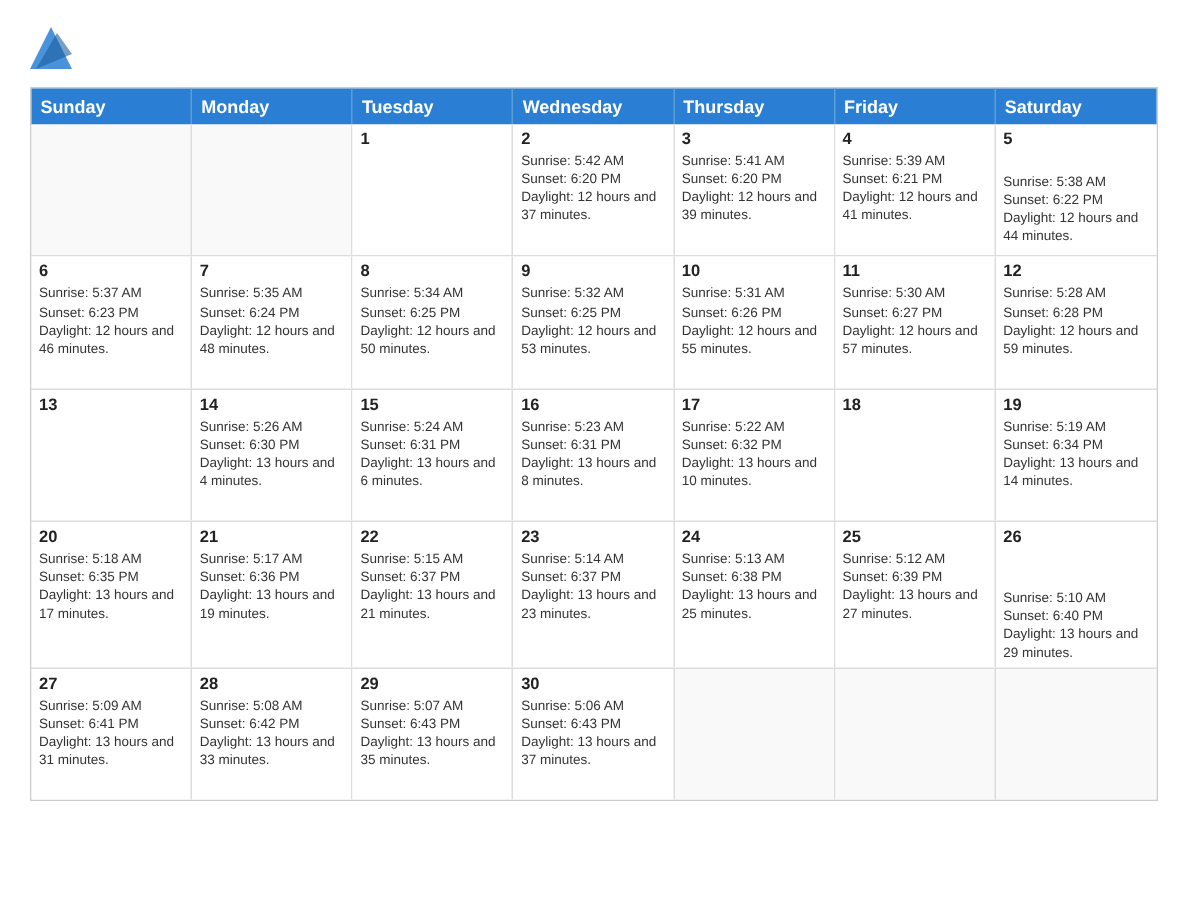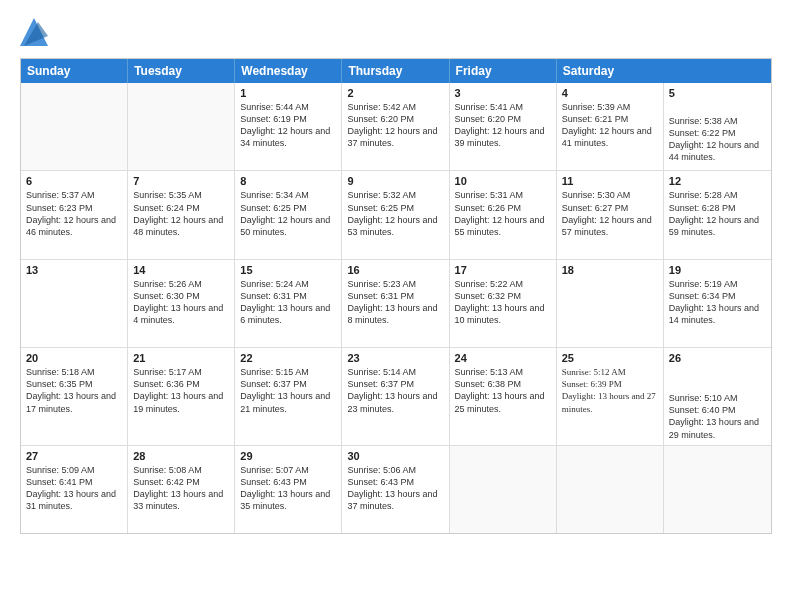--- a/index.html
+++ b/index.html
@@ -125,35 +125,33 @@
     </div>
     <div class="title-block">
       <div class="month-year"></div>
       <div class="location"></div>
     </div>
   </div>
 
   <div class="calendar">
     <div class="cal-header">
     <div class="cal-header-cell">Sunday</div>
+        <div class="cal-header-cell">Monday</div>
         <div class="cal-header-cell">Tuesday</div>
         <div class="cal-header-cell">Wednesday</div>
         <div class="cal-header-cell">Thursday</div>
         <div class="cal-header-cell">Friday</div>
         <div class="cal-header-cell">Saturday</div>
       </div>
     <div class="cal-body">
     <div class="cal-row">
           <div class="cal-cell empty"></div>
           <div class="cal-cell empty"></div>
           <div class="cal-cell">
             <div class="day-num">1</div>
-            <div class="cell-info" style="white-space: pre-line;">Sunrise: 5:44 AM
-Sunset: 6:19 PM
-Daylight: 12 hours and 34 minutes.</div>
           </div>
           <div class="cal-cell">
             <div class="day-num">2</div>
             <div class="cell-info" style="white-space: pre-line;">Sunrise: 5:42 AM
 Sunset: 6:20 PM
 Daylight: 12 hours and 37 minutes.</div>
           </div>
           <div class="cal-cell">
             <div class="day-num">3</div>
             <div class="cell-info" style="white-space: pre-line;">Sunrise: 5:41 AM
@@ -281,21 +279,21 @@
 Daylight: 13 hours and 23 minutes.</div>
           </div>
           <div class="cal-cell">
             <div class="day-num">24</div>
             <div class="cell-info" style="white-space: pre-line;">Sunrise: 5:13 AM
 Sunset: 6:38 PM
 Daylight: 13 hours and 25 minutes.</div>
           </div>
           <div class="cal-cell">
             <div class="day-num">25</div>
-            <div class="cell-info" style="white-space: pre-line; font-family: Liberation Serif, serif;">Sunrise: 5:12 AM
+            <div class="cell-info" style="white-space: pre-line;">Sunrise: 5:12 AM
 Sunset: 6:39 PM
 Daylight: 13 hours and 27 minutes.</div>
           </div>
           <div class="cal-cell">
             <div class="day-num">26</div>
             <div class="cell-info" style="white-space: pre-line; margin-top: 28px;">Sunrise: 5:10 AM
 Sunset: 6:40 PM
 Daylight: 13 hours and 29 minutes.</div>
           </div>
         </div>

